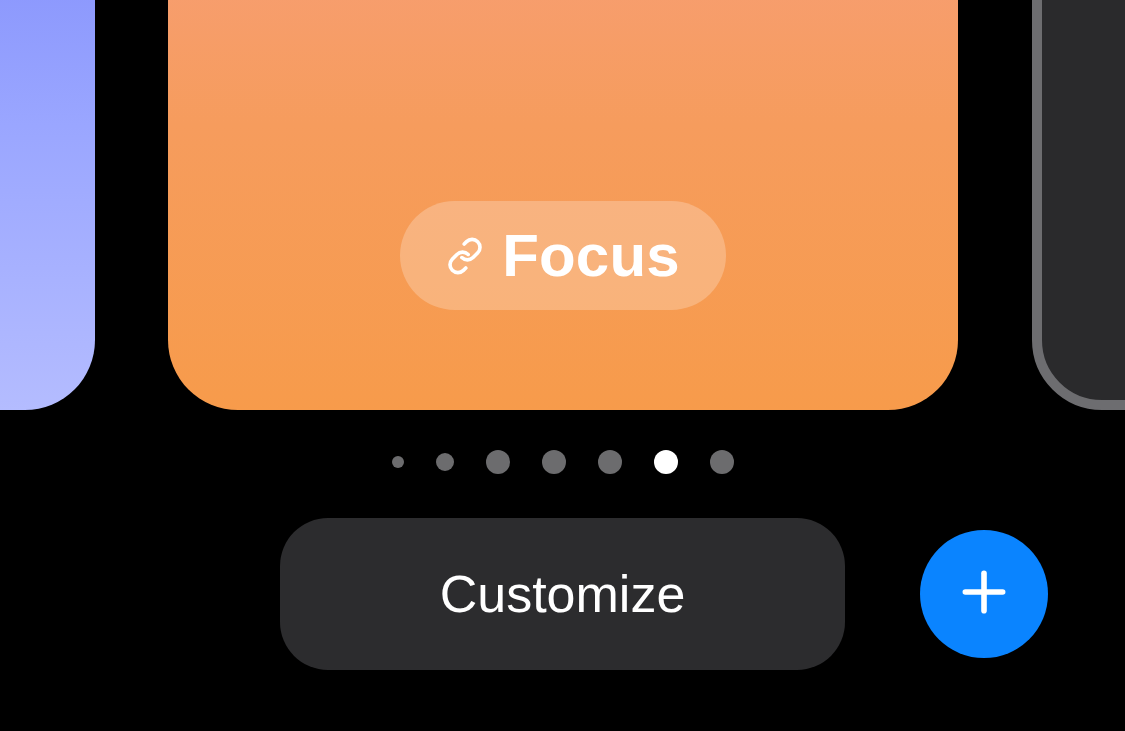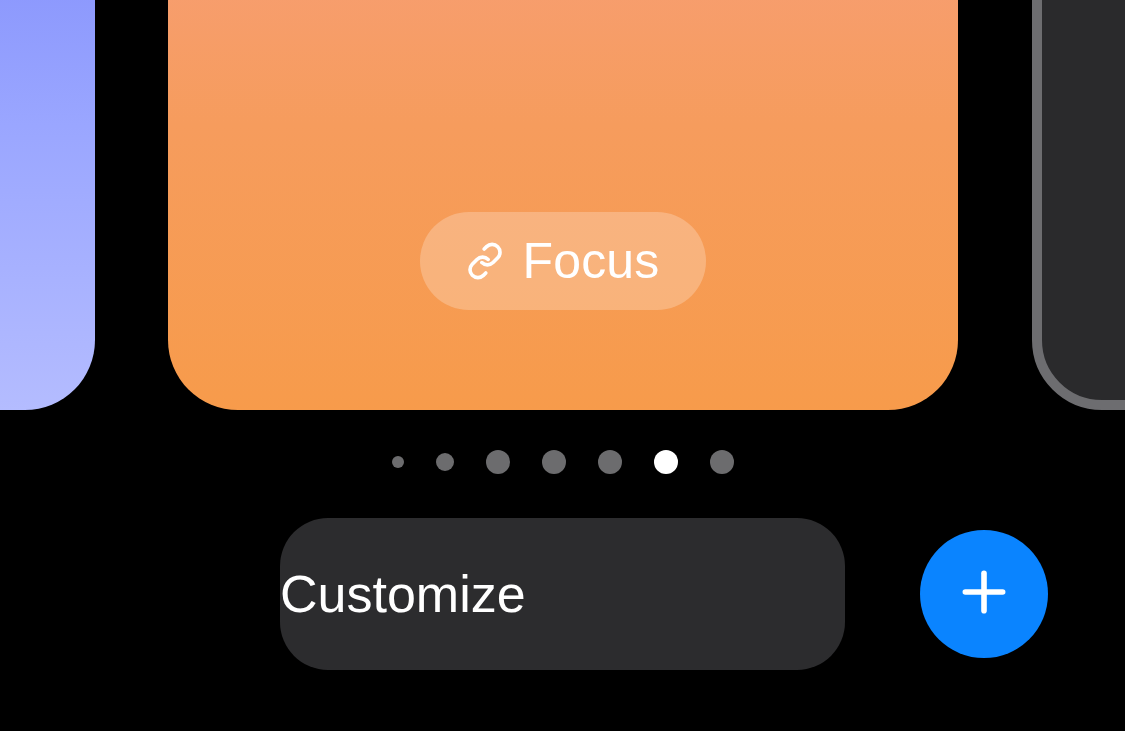--- a/index.html
+++ b/index.html
@@ -59,22 +59,22 @@
   }
 
   .focus-pill .icon {
     display: inline-flex;
     align-items: center;
     justify-content: center;
   }
 
   .focus-pill .label {
     color: #ffffff;
-    font-size: 50px;
-    font-weight: 400;
+    font-size: 60px;
+    font-weight: 700;
     letter-spacing: 0.2px;
   }
 
   
   .page-dots {
     position: absolute;
     top: 450px;
     left: 0;
     width: 100%;
     display: flex;
@@ -108,20 +108,21 @@
   .customize-btn {
     position: absolute;
     left: 280px;
     top: 0;
     width: 565px;
     height: 152px;
     background: #2c2c2e;
     border-radius: 48px;
     display: flex;
     align-items: center;
+    justify-content: center;
     color: #ffffff;
     font-size: 52px;
     font-weight: 500;
     cursor: pointer;
   }
 
   .add-btn {
     position: absolute;
     left: 920px;
     top: 12px;

